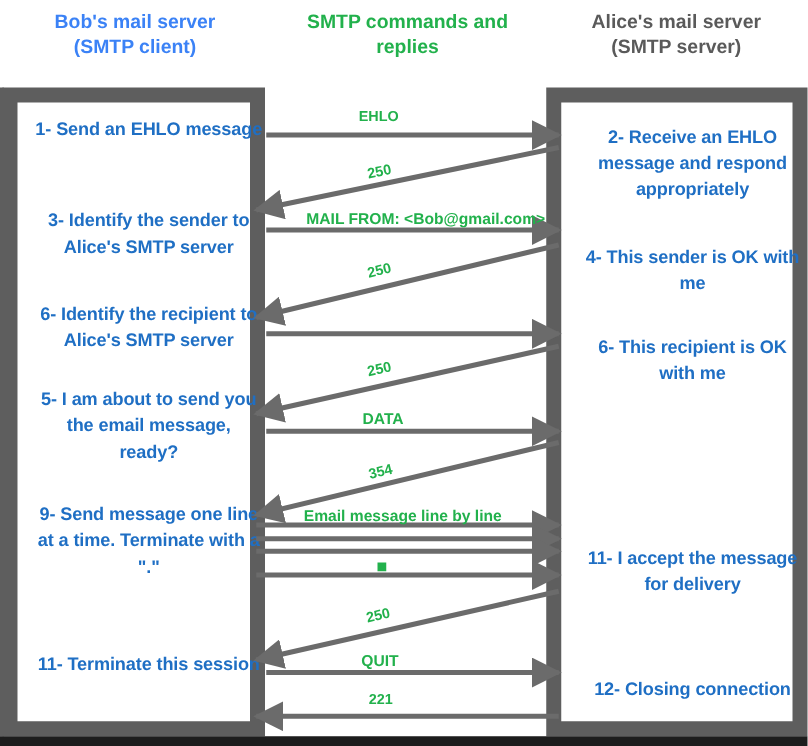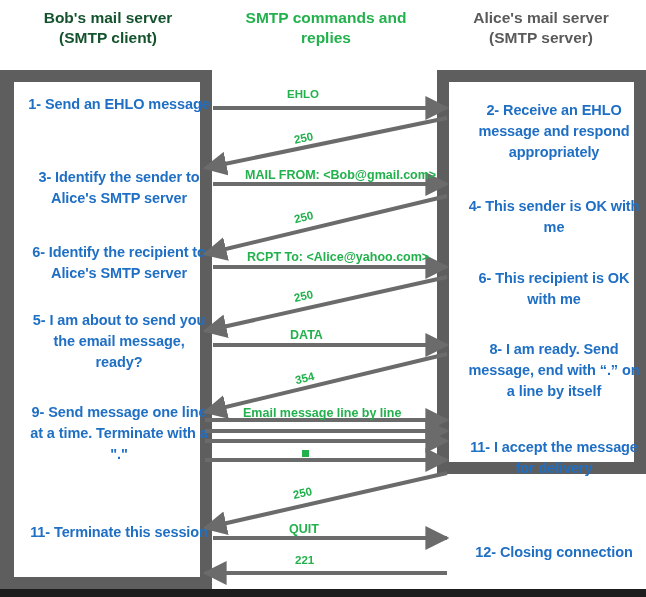--- a/index.html
+++ b/index.html
@@ -14,38 +14,38 @@
 
   
   .hdr{
     position:absolute;
     text-align:center;
     font-weight:bold;
     font-size:15.5px;
     line-height:20px;
     top:8px;
   }
-  .hdr.left{left:2px;width:212px;color:#14532d;}
+  .hdr.left{left:2px;width:212px;color:#3b82f6;}
   .hdr.mid{left:218px;width:216px;color:#22b14c;}
   .hdr.right{left:436px;width:210px;color:#5a5a5a;}
   .hdr .l2{display:block;}
 
   
   .frame{
     position:absolute;
     background:#5e5e5e;
     box-sizing:border-box;
   }
   .frame .inner{
     position:absolute;
     background:#ffffff;
     left:12px;right:12px;top:12px;bottom:12px;
   }
   #frame-left{left:2px;top:70px;width:210px;height:519px;}
-  #frame-right{left:437px;top:70px;width:209px;height:404px;text-decoration:underline;}
+  #frame-right{left:437px;top:70px;width:209px;height:519px;text-decoration:underline;}
 
   
   #center-band{
     position:absolute;left:212px;top:70px;width:225px;height:519px;
     background:#ffffff;
   }
   
   #bottom-strip{
     position:absolute;left:0;top:589px;width:646px;height:8px;background:#1d1d1d;
   }
@@ -111,21 +111,20 @@
       <div class="step" style="top:320px;">9- Send message one line at a time. Terminate with a "."</div>
       <div class="step" style="top:440px;">11- Terminate this session</div>
     </div>
   </div>
 
   <div id="frame-right" class="frame">
     <div class="inner frame-right-col">
       <div class="step" style="top:18px;">2- Receive an EHLO message and respond appropriately</div>
       <div class="step" style="top:114px;">4- This sender is OK with me</div>
       <div class="step" style="top:186px;">6- This recipient is OK with me</div>
-      <div class="step" style="top:257px;">8-  I am ready. Send message, end with “.” on a line by itself</div>
       <div class="step" style="top:355px;">11-  I accept the message for delivery</div>
       <div class="step" style="top:460px;text-align:center;">12-  Closing connection</div>
     </div>
   </div>
 
   <svg id="arrows" viewBox="0 0 646 597">
     <defs>
       <marker id="ar" viewBox="0 0 10 10" refX="9" refY="5" markerWidth="6" markerHeight="6" orient="auto-start-reverse">
         <path d="M 0 0 L 10 5 L 0 10 z" fill="#6b6b6b"></path>
       </marker>
@@ -162,21 +161,20 @@
   </svg>
 
   <div class="arrowlabel" style="left:287px;top:88px;">EHLO</div>
 
   <div class="arrowlabel" style="left:294px;top:132px;transform:rotate(-11.7deg);">250</div>
 
   <div class="arrowlabel big" style="left:245px;top:168px;">MAIL FROM: &lt;Bob@gmail.com&gt;</div>
 
   <div class="arrowlabel" style="left:294px;top:211px;transform:rotate(-13.5deg);">250</div>
 
-  <div class="arrowlabel big" style="left:247px;top:250px;">RCPT To: &lt;Alice@yahoo.com&gt;</div>
 
   <div class="arrowlabel" style="left:294px;top:290px;transform:rotate(-12.5deg);">250</div>
 
   <div class="arrowlabel big" style="left:290px;top:328px;">DATA</div>
 
   <div class="arrowlabel" style="left:295px;top:372px;transform:rotate(-13.5deg);">354</div>
 
   <div class="arrowlabel big" style="left:243px;top:406px;">Email message line by line</div>
 
   <div class="greendot" style="left:302px;top:450px;"></div>

